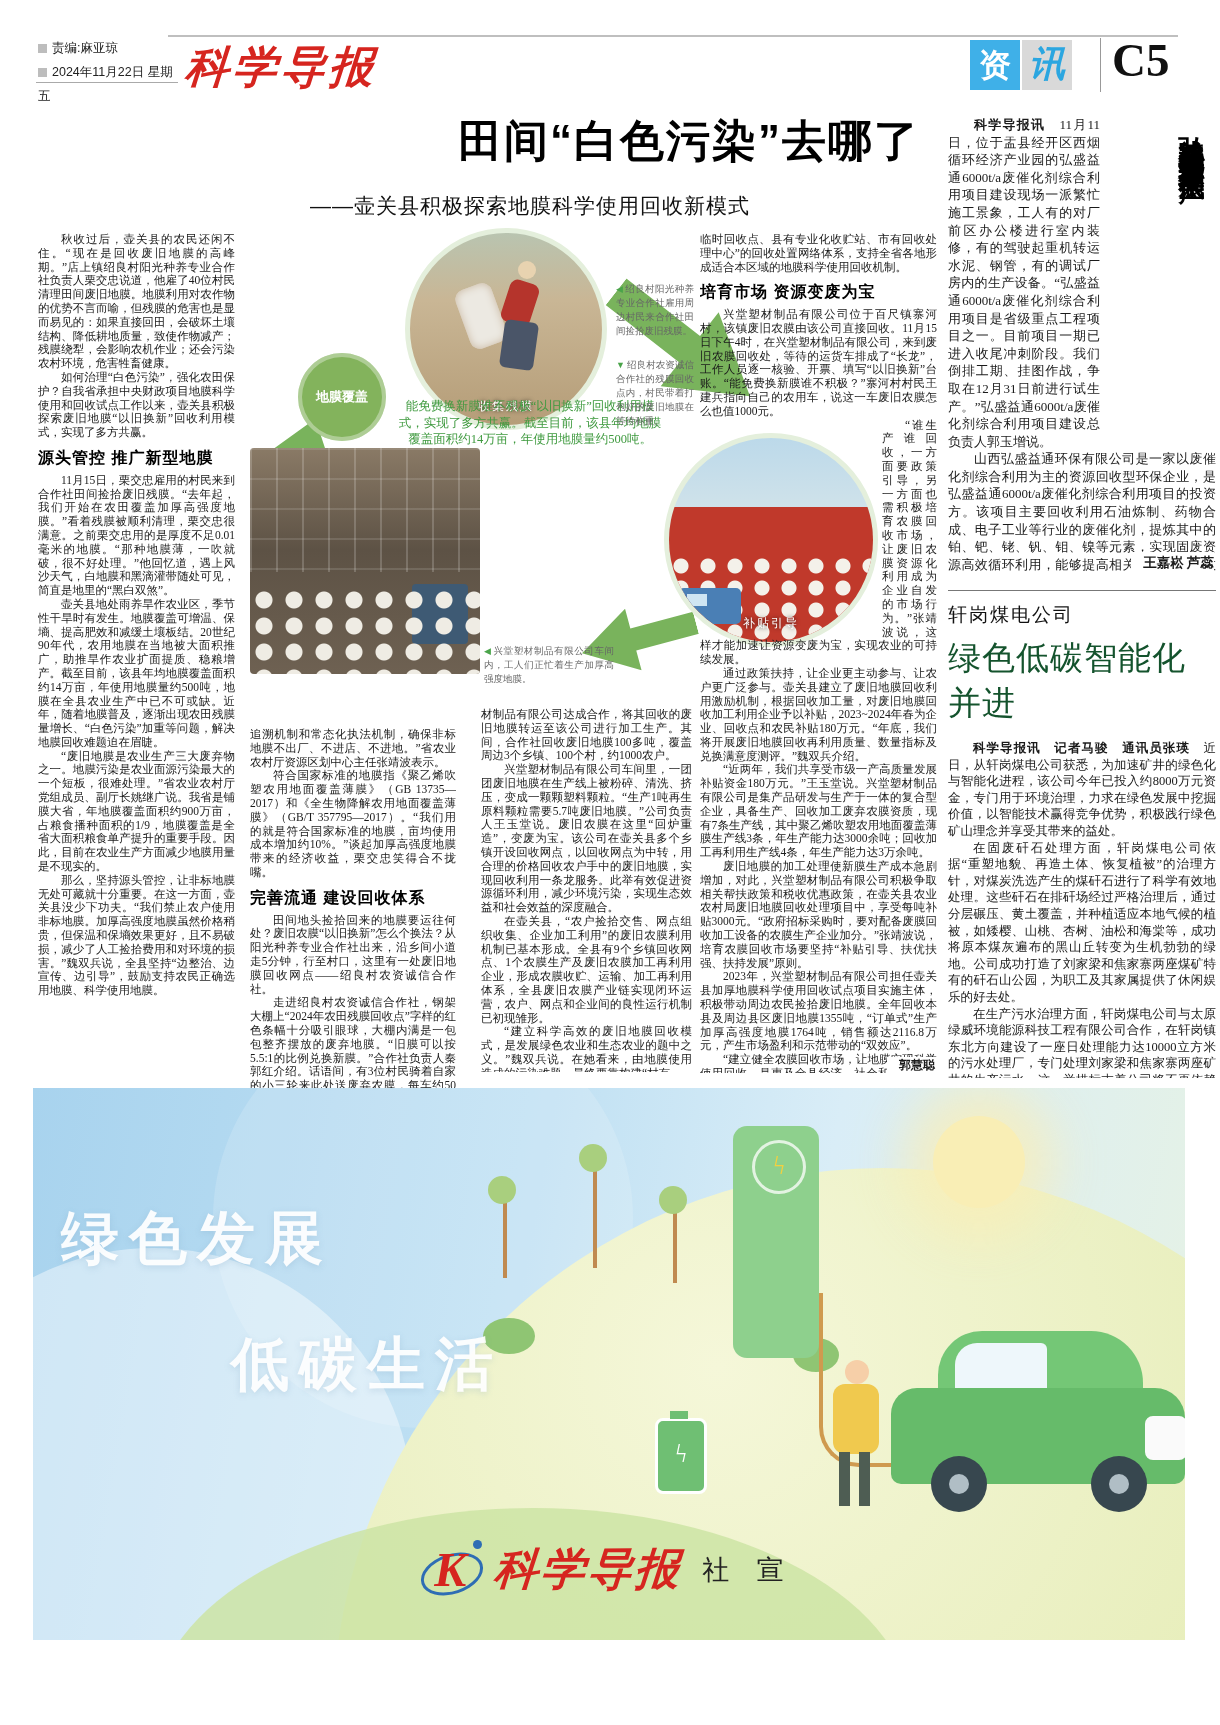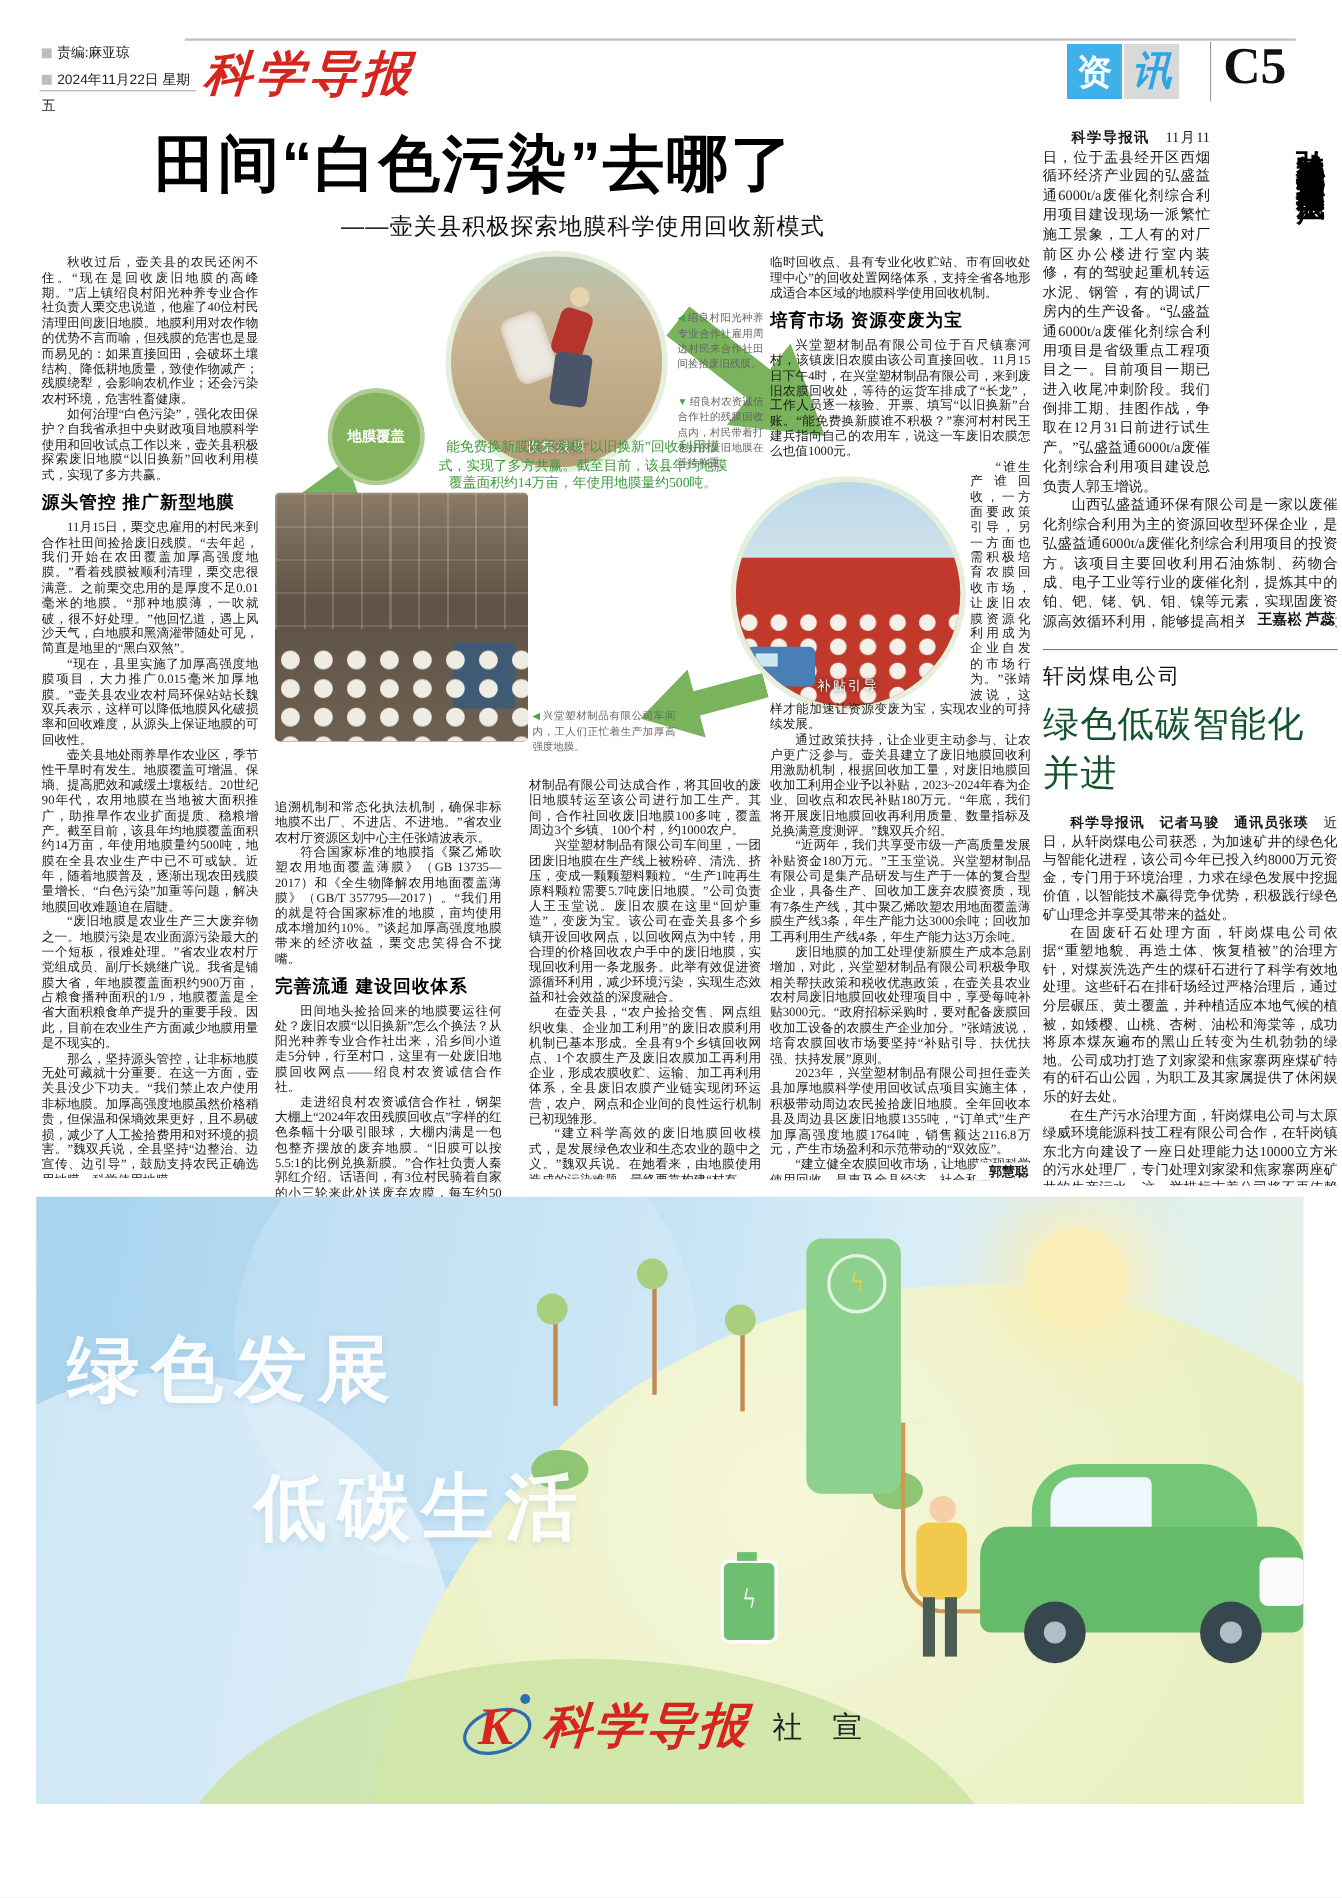--- a/index.html
+++ b/index.html
@@ -14,22 +14,22 @@
   .ed-rule{left:36px;top:82px;width:142px;border-top:1.5px solid #aaa;height:0;}
   .masthead{left:185px;top:38px;font-size:44px;font-weight:bold;font-style:italic;
             color:#d6251f;letter-spacing:4px;transform:skewX(-4deg);}
   .badge-zi{left:970px;top:40px;width:50px;height:50px;background:#3fb0e8;color:#fff;
             font-weight:bold;font-size:32px;text-align:center;line-height:50px;font-family:"Liberation Sans",sans-serif;}
   .badge-xun{left:1022px;top:40px;width:50px;height:50px;background:#d9d9d9;color:#2ba6e0;
              font-weight:bold;font-size:36px;font-style:italic;text-align:center;line-height:48px;}
   .badge-div{left:1100px;top:38px;width:0;height:54px;border-left:1px solid #999;}
   .page-no{left:1112px;top:33px;font-size:47px;font-weight:bold;font-family:"Liberation Serif",serif;color:#111;}
   
-  .headline{left:140px;top:112px;width:780px;text-align:left;font-family:"Liberation Sans",sans-serif;
-            font-weight:900;font-size:56px;letter-spacing:2px;color:#000;}
+  .headline{left:140px;top:112px;width:780px;text-align:right;font-family:"Liberation Sans",sans-serif;
+            font-weight:900;font-size:44px;letter-spacing:2px;color:#000;}
   .subhead{left:140px;top:192px;width:780px;text-align:center;font-family:"Liberation Sans",sans-serif;
            font-size:21px;color:#111;letter-spacing:1px;}
   .col{font-size:11.5px;line-height:13.8px;text-align:justify;overflow:hidden;}
   .col p{margin:0;}
   .para{text-indent:2em;}
   .cont{text-indent:0;}
   .sechead{font-family:"Liberation Sans",sans-serif;font-weight:bold;font-size:16px;
            letter-spacing:1px;margin:11px 0 9px 0;color:#000;text-indent:0;}
   .col1{left:38px;top:233px;width:197px;height:838px;}
   .col2{left:250px;top:704px;width:206px;height:368px;margin-top:24px;}
@@ -119,21 +119,21 @@
   .b-car-bumper{position:absolute;left:1112px;top:328px;width:42px;height:44px;border-radius:8px;background:#fafafa;}
   .b-wheel{position:absolute;width:56px;height:56px;border-radius:50%;background:#37474f;}
   .b-wheel:after{content:"";position:absolute;left:18px;top:18px;width:20px;height:20px;border-radius:50%;background:#b0bec5;}
   .b-person-head{position:absolute;left:812px;top:272px;width:24px;height:24px;border-radius:50%;background:#f6cfa8;}
   .b-person-body{position:absolute;left:800px;top:296px;width:46px;height:70px;border-radius:12px;background:#f0c94e;}
   .b-person-leg{position:absolute;width:11px;height:54px;background:#4e5d53;}
   .b-battery{position:absolute;left:622px;top:330px;width:46px;height:70px;border-radius:8px;background:#6fbf73;
              border:3px solid #fff;color:#fff;font-size:26px;text-align:center;line-height:66px;}
   .b-battery:before{content:"";position:absolute;left:12px;top:-10px;width:18px;height:8px;background:#6fbf73;}
   .b-slogan{position:absolute;font-family:"Liberation Sans",sans-serif;font-weight:900;
-            color:rgba(255,255,255,.93);font-size:66px;letter-spacing:10px;text-shadow:0 2px 6px rgba(120,160,190,.25);}
+            color:rgba(255,255,255,.93);font-size:58px;letter-spacing:10px;text-shadow:0 2px 6px rgba(120,160,190,.25);}
   .b-s1{left:28px;top:112px;}
   .b-s2{left:198px;top:238px;}
   .b-logo{position:absolute;left:0;right:0;top:452px;text-align:center;}
   .b-logo-mark{display:inline-block;position:relative;width:56px;height:56px;vertical-align:middle;margin-right:10px;}
   .b-logo-k{position:absolute;left:10px;top:0;font-family:"Liberation Serif",serif;font-weight:bold;
             font-style:italic;font-size:48px;color:#d6251f;}
   .b-logo-ell{position:absolute;left:-4px;top:12px;width:58px;height:34px;border:3px solid #2e6db4;
               border-radius:50%;transform:rotate(-18deg);}
   .b-logo-dot{position:absolute;right:-2px;top:-2px;width:9px;height:9px;border-radius:50%;background:#2e6db4;}
   .b-logo-text{display:inline-block;vertical-align:middle;font-weight:bold;font-style:italic;font-size:44px;
@@ -159,21 +159,20 @@
   <div class="ab page-no">C5</div>
 
   <div class="ab headline">田间“白色污染”去哪了</div>
   <div class="ab subhead">——壶关县积极探索地膜科学使用回收新模式</div>
 
   <div class="ab col col1">
     <p class="para">秋收过后，壶关县的农民还闲不住。“现在是回收废旧地膜的高峰期。”店上镇绍良村阳光种养专业合作社负责人栗交忠说道，他雇了40位村民清理田间废旧地膜。地膜利用对农作物的优势不言而喻，但残膜的危害也是显而易见的：如果直接回田，会破坏土壤结构、降低耕地质量，致使作物减产；残膜绕犁，会影响农机作业；还会污染农村环境，危害牲畜健康。</p>
     <p class="para">如何治理“白色污染”，强化农田保护？自我省承担中央财政项目地膜科学使用和回收试点工作以来，壶关县积极探索废旧地膜“以旧换新”回收利用模式，实现了多方共赢。</p>
     <div class="sechead">源头管控 推广新型地膜</div>
     <p class="para">11月15日，栗交忠雇用的村民来到合作社田间捡拾废旧残膜。“去年起，我们开始在农田覆盖加厚高强度地膜。”看着残膜被顺利清理，栗交忠很满意。之前栗交忠用的是厚度不足0.01毫米的地膜。“那种地膜薄，一吹就破，很不好处理。”他回忆道，遇上风沙天气，白地膜和黑滴灌带随处可见，简直是地里的“黑白双煞”。</p>
-    <p class="para">“现在，县里实施了加厚高强度地膜项目，大力推广0.015毫米加厚地膜。”壶关县农业农村局环保站站长魏双兵表示，这样可以降低地膜风化破损率和回收难度，从源头上保证地膜的可回收性。</p>
     <p class="para">壶关县地处雨养旱作农业区，季节性干旱时有发生。地膜覆盖可增温、保墒、提高肥效和减缓土壤板结。20世纪90年代，农用地膜在当地被大面积推广，助推旱作农业扩面提质、稳粮增产。截至目前，该县年均地膜覆盖面积约14万亩，年使用地膜量约500吨，地膜在全县农业生产中已不可或缺。近年，随着地膜普及，逐渐出现农田残膜量增长、“白色污染”加重等问题，解决地膜回收难题迫在眉睫。</p>
     <p class="para">“废旧地膜是农业生产三大废弃物之一。地膜污染是农业面源污染最大的一个短板，很难处理。”省农业农村厅党组成员、副厅长姚继广说。我省是铺膜大省，年地膜覆盖面积约900万亩，占粮食播种面积的1/9，地膜覆盖是全省大面积粮食单产提升的重要手段。因此，目前在农业生产方面减少地膜用量是不现实的。</p>
     <p class="para">那么，坚持源头管控，让非标地膜无处可藏就十分重要。在这一方面，壶关县没少下功夫。“我们禁止农户使用非标地膜。加厚高强度地膜虽然价格稍贵，但保温和保墒效果更好，且不易破损，减少了人工捡拾费用和对环境的损害。”魏双兵说，全县坚持“边整治、边宣传、边引导”，鼓励支持农民正确选用地膜、科学使用地膜。</p>
 
   </div>
 
   <div class="ab circ c1">
     <div class="bag"></div>
     <div class="person-body"></div>
     <div class="person-head"></div>

